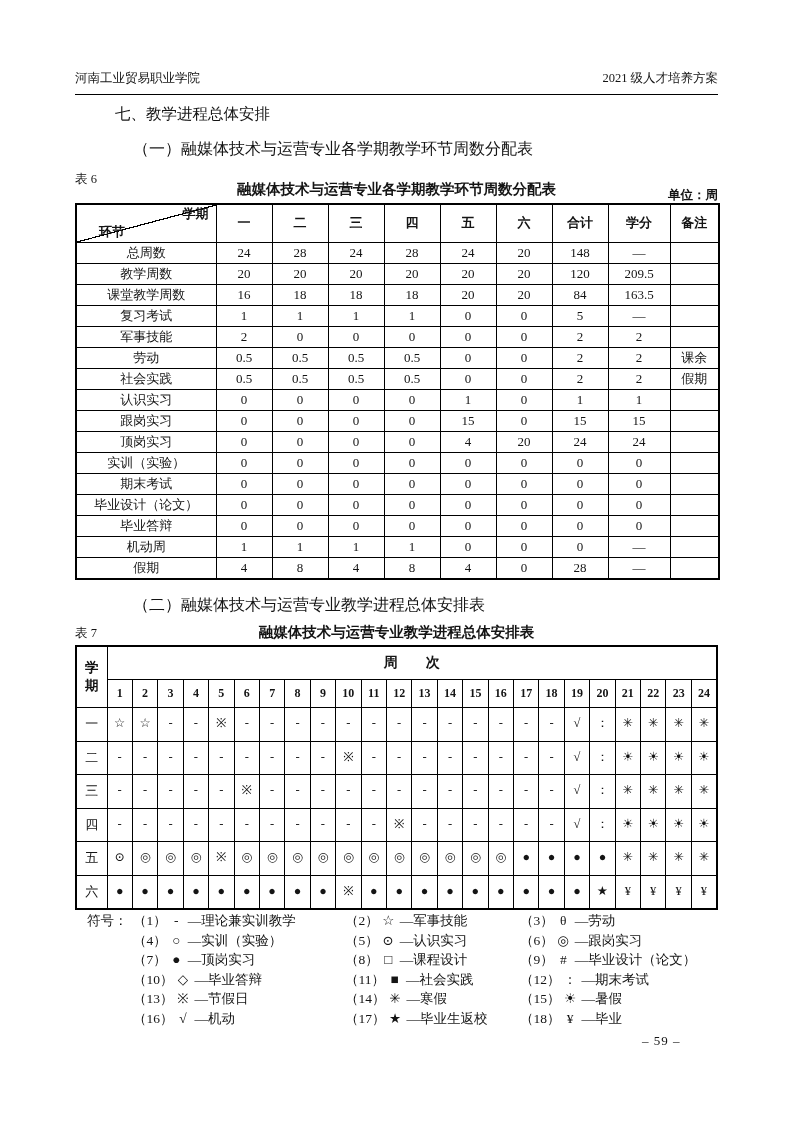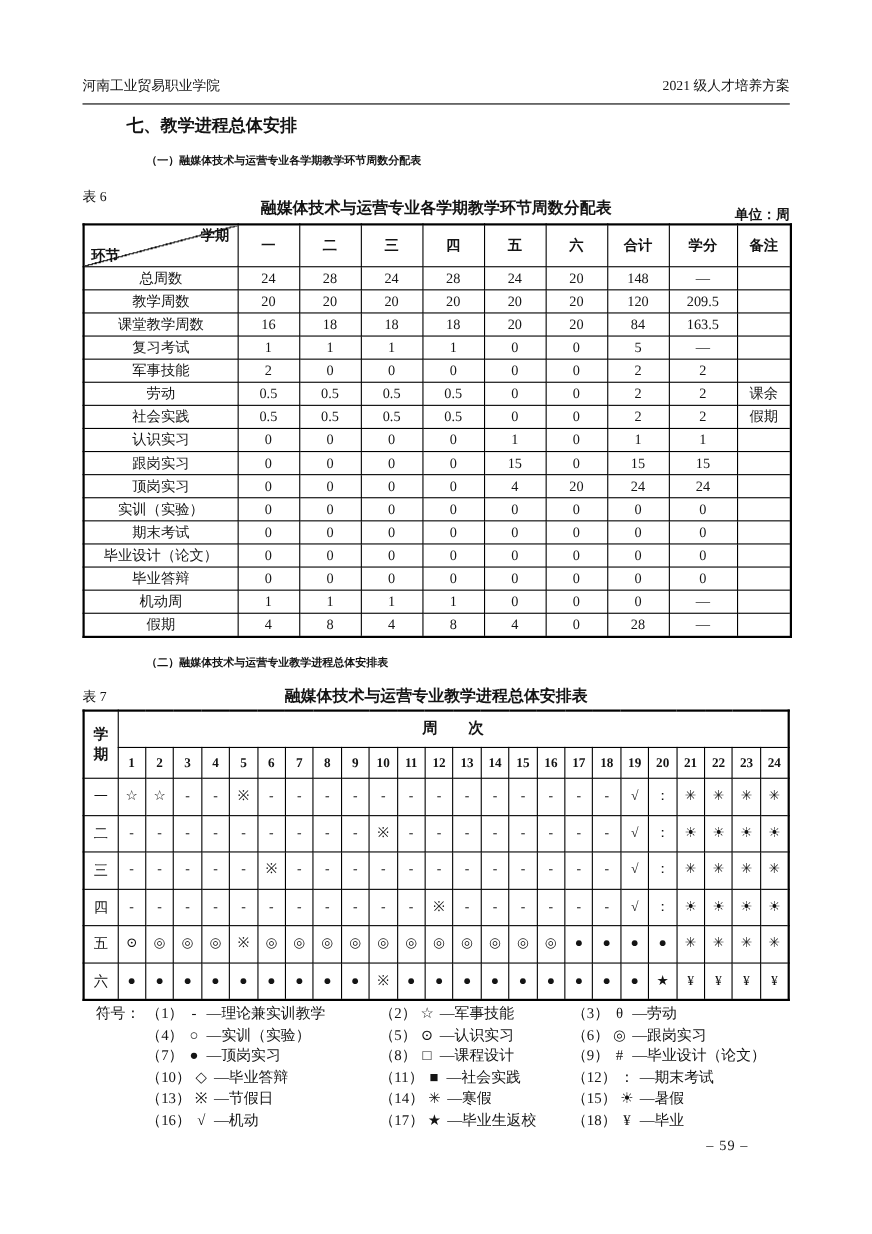--- a/index.html
+++ b/index.html
@@ -11,25 +11,25 @@
   .abs { position:absolute; }
 
   
   .page-hdr {
     left:75px; top:70px; width:643px;
     display:flex; justify-content:space-between;
     font-size:12.5px; padding-bottom:7px; border-bottom:1.5px solid #000;align-items:center;
   }
 
   .sec-title {
-    left:115px; top:104px; font-size:15.5px; font-weight:bold;
+    left:115px; top:104px; font-size:15.5px; font-weight:normal;
     font-family:"Liberation Sans","DejaVu Sans",sans-serif;
   }
   .sub-title {
-    left:133px; font-size:10px; font-weight:bold;
+    left:133px; font-size:16px; font-weight:normal;
     font-family:"Liberation Sans","DejaVu Sans",sans-serif;
   }
   .sub1 { top:139px; }
   .sub2 { top:595px; }
 
   .tbl-label { left:75px; font-size:12.5px; }
   .t6-label { top:171px; }
   .t7-label { top:625px; }
   .tbl-title {
     left:75px; width:643px; text-align:center; font-size:14.5px; font-weight:bold;
@@ -53,21 +53,21 @@
     height:20px; line-height:1.15; font-weight:normal;
   }
   #table6 thead th { height:37px; font-weight:bold; }
   #table6 .corner {
     position:relative; width:140px;
     background:linear-gradient(to bottom right,
       transparent calc(50% - 0.6px), #000 calc(50% - 0.6px),
       #000 calc(50% + 0.6px), transparent calc(50% + 0.6px));
   }
   .corner-top  { position:absolute; top:2px; right:7px; font-weight:bold; font-size:13px; }
-  .corner-bot  { position:absolute; bottom:2px; left:6px; font-weight:bold; font-size:13px;font-family:Liberation Serif, serif; }
+  .corner-bot  { position:absolute; bottom:2px; left:22px; font-weight:bold; font-size:13px;font-family:Liberation Serif, serif; }
 
   
   #table7 {
     left:75px; top:645px; width:643px;
     border-collapse:collapse; table-layout:fixed; border:2px solid #000;
     font-size:12.5px;
   }
   #table7 th, #table7 td {
     border:1px solid #000; text-align:center; padding:0; line-height:1.1;
   }

